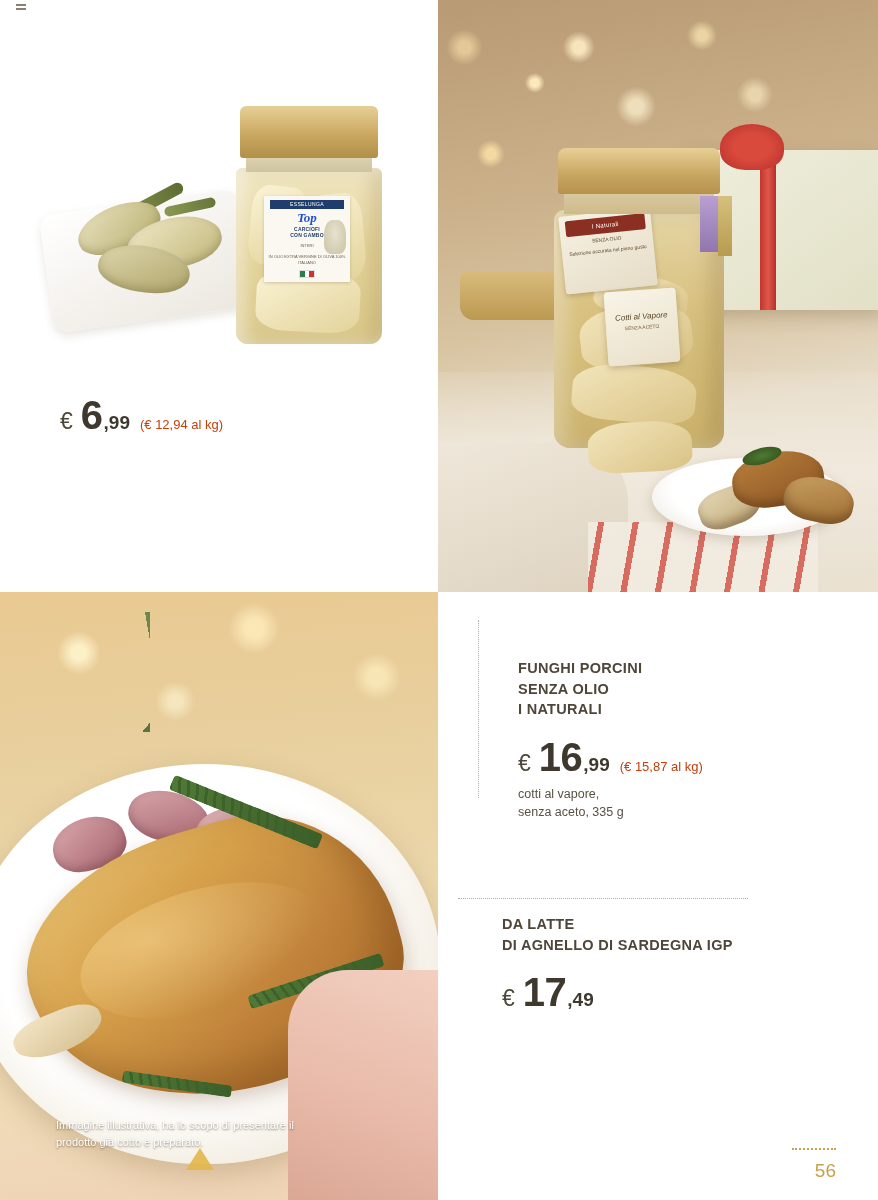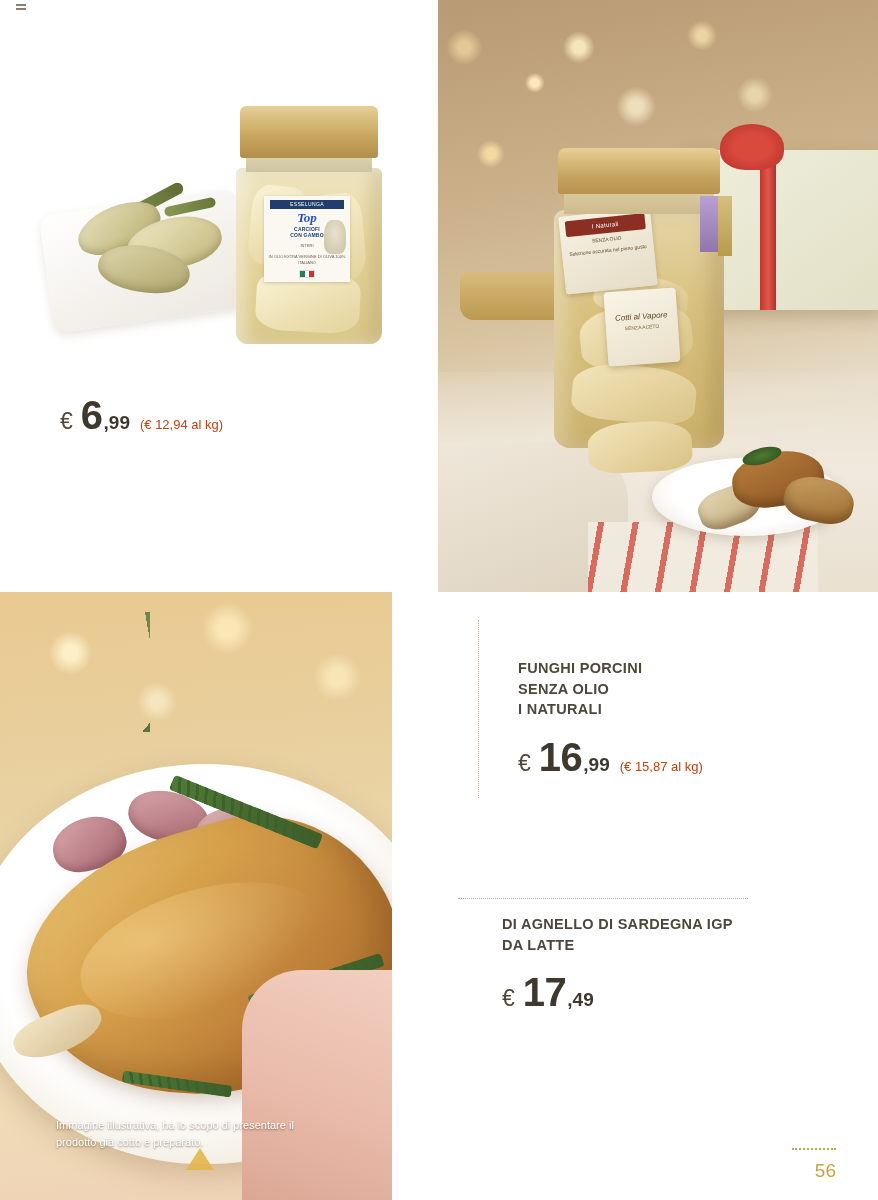--- a/index.html
+++ b/index.html
@@ -311,21 +311,21 @@
     margin-top: 8px;
     font-size: 12.5px;
     line-height: 1.45;
     color: #5a5044;
   }
 
   
   .lamb-photo {
     position: absolute;
     left: 0; top: 592px;
-    width: 392px; height: 608px;
+    width: 438px; height: 608px;
     overflow: hidden;
     background: #e2bd84;
   }
   .lamb-bg {
     position: absolute; inset: 0;
     background:
       radial-gradient(circle at 18% 10%, rgba(255,244,205,.9) 0 7px, rgba(255,244,205,0) 22px),
       radial-gradient(circle at 58% 6%, rgba(255,238,190,.8) 0 9px, rgba(255,238,190,0) 26px),
       radial-gradient(circle at 86% 14%, rgba(255,240,195,.7) 0 8px, rgba(255,240,195,0) 24px),
       radial-gradient(circle at 40% 18%, rgba(255,246,215,.6) 0 6px, rgba(255,246,215,0) 20px),
@@ -562,27 +562,29 @@
       <div>FUNGHI PORCINI</div>
       <div>SENZA OLIO</div>
       <div>I NATURALI</div>
     </div>
     <div class="price-row">
       <span class="euro">€</span>
       <span class="price-int">16</span>
       <span class="price-dec">,99</span>
       <span class="price-unit">(€ 15,87 al kg)</span>
     </div>
+    <div class="prod-desc" style="white-space: pre-line;">cotti al vapore,
+senza aceto, 335 g</div>
   </div>
 
   <div class="dotted-h"></div>
   <div class="block-agnello">
     <div class="prod-title">
+      <div>DA LATTE</div>
       <div>DI AGNELLO DI SARDEGNA IGP</div>
-      <div>DA LATTE</div>
     </div>
     <div class="price-row">
       <span class="euro">€</span>
       <span class="price-int">17</span>
       <span class="price-dec">,49</span>
     </div>
   </div>
 
   <div class="page-num-dots"></div>
   <div class="page-num">56</div>

